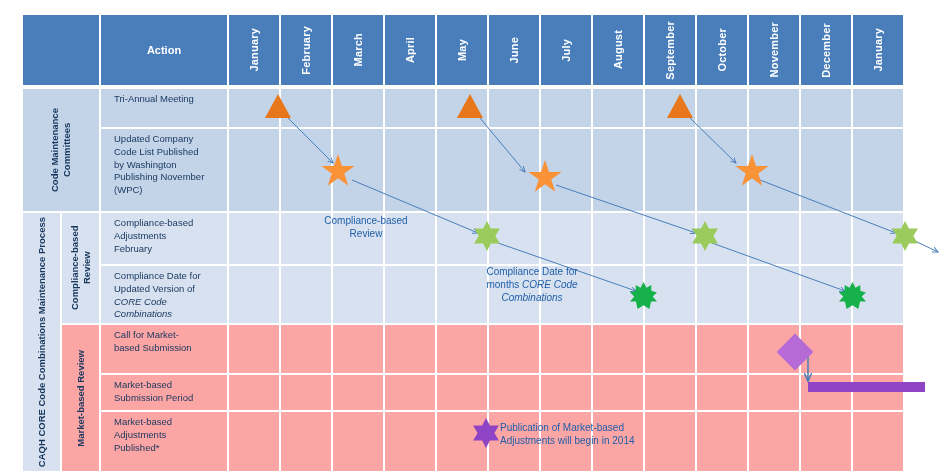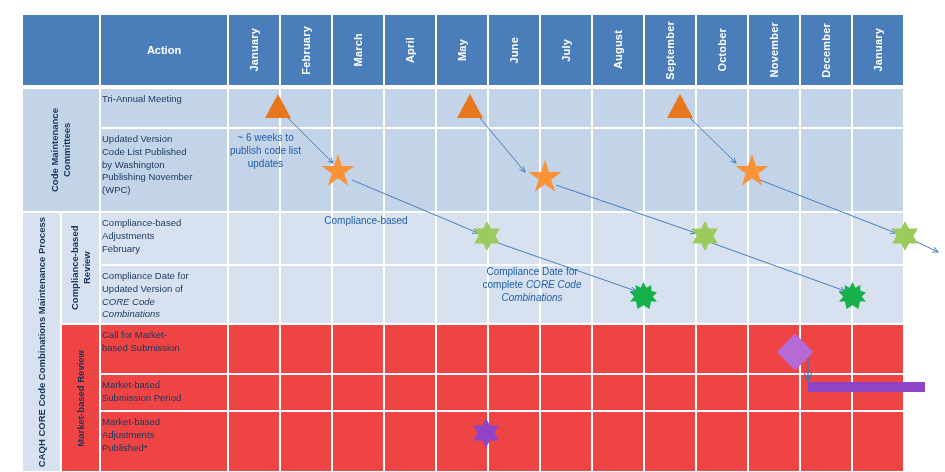--- a/index.html
+++ b/index.html
@@ -8,29 +8,29 @@
 
   
   .cell{position:absolute;box-sizing:border-box;}
   .hdr{background:#4a7ebb;color:#ffffff;font-weight:bold;font-size:11px;
        display:flex;align-items:center;justify-content:center;text-align:center;
        border:1px solid #ffffff;}
   .hdr-month span{writing-mode:vertical-rl;transform:rotate(180deg);letter-spacing:.2px;}
 
   .grpA{background:#c3d3e8;}
   .grpB{background:#d7e1ef;}
-  .grpC{background:#ef4444;}
+  .grpC{background:#fca5a5;}
 
   .vlabel{position:absolute;box-sizing:border-box;border:1px solid #ffffff;
           display:flex;align-items:center;justify-content:center;}
   .vlabel span{writing-mode:vertical-rl;transform:rotate(180deg);
           font-weight:bold;font-size:9.5px;color:#17375e;text-align:center;line-height:1.25;}
 
   .actioncell{position:absolute;box-sizing:border-box;border:1px solid #ffffff;
-          font-size:9.5px;color:#17375e;line-height:1.35;padding:4px 5px 2px 1px;}
+          font-size:9.5px;color:#17375e;line-height:1.35;padding:4px 5px 2px 13px;}
   .actioncell i{font-style:italic;}
 
   .mcell{position:absolute;box-sizing:border-box;border:1px solid #ffffff;}
 
   
   .marker{position:absolute;}
   .tri{width:0;height:0;border-left:13px solid transparent;border-right:13px solid transparent;
        border-bottom:24px solid #E8761B;}
   .star5{width:34px;height:34px;background:#FA9238;
        clip-path:polygon(50% 0%,61.8% 35.5%,98.8% 35.5%,68.5% 57.5%,80.1% 93.5%,50% 71%,19.9% 93.5%,31.5% 57.5%,1.2% 35.5%,38.2% 35.5%);}
@@ -129,21 +129,21 @@
       <div class="mcell grpA" style="left: 436px; top: 88px; width: 52px; height: 40px;"></div>
       <div class="mcell grpA" style="left: 488px; top: 88px; width: 52px; height: 40px;"></div>
       <div class="mcell grpA" style="left: 540px; top: 88px; width: 52px; height: 40px;"></div>
       <div class="mcell grpA" style="left: 592px; top: 88px; width: 52px; height: 40px;"></div>
       <div class="mcell grpA" style="left: 644px; top: 88px; width: 52px; height: 40px;"></div>
       <div class="mcell grpA" style="left: 696px; top: 88px; width: 52px; height: 40px;"></div>
       <div class="mcell grpA" style="left: 748px; top: 88px; width: 52px; height: 40px;"></div>
       <div class="mcell grpA" style="left: 800px; top: 88px; width: 52px; height: 40px;"></div>
       <div class="mcell grpA" style="left: 852px; top: 88px; width: 52px; height: 40px;"></div>
       <div class="actioncell grpA" style="left: 100px; top: 128px; width: 128px; height: 84px;">
-        <div>Updated Version</div>
+        <div>Updated Company</div>
         <div>Code List Published</div>
         <div>by Washington</div>
         <div>Publishing November</div>
         <div>(WPC)</div>
       </div>
       <div class="mcell grpA" style="left: 228px; top: 128px; width: 52px; height: 84px;"></div>
       <div class="mcell grpA" style="left: 280px; top: 128px; width: 52px; height: 84px;"></div>
       <div class="mcell grpA" style="left: 332px; top: 128px; width: 52px; height: 84px;"></div>
       <div class="mcell grpA" style="left: 384px; top: 128px; width: 52px; height: 84px;"></div>
       <div class="mcell grpA" style="left: 436px; top: 128px; width: 52px; height: 84px;"></div>
@@ -285,31 +285,31 @@
 
   <div class="marker star8" style="left:630px;top:282px;"></div>
   <div class="marker star8" style="left:839px;top:282px;"></div>
 
   <div class="marker diamond" style="left:782px;top:339px;"></div>
 
   <div class="marker pbar" style="left:808px;top:382px;width:117px;"></div>
 
   <div class="marker star6p" style="left:471px;top:418px;"></div>
 
-  <div class="anno" style="left:218px;top:131px;width:95px;">
-    <div>~ 6 weeks to</div>
-    <div>publish code list</div>
-    <div>updates</div>
-  </div>
 
   <div class="anno" style="left:292px;top:214px;width:148px;">
     <div>Compliance-based</div>
+    <div>Review</div>
   </div>
 
   <div class="anno" style="left:452px;top:265px;width:160px;">
     <div>Compliance Date for</div>
-    <div><span>complete </span><i>CORE Code</i></div>
+    <div><span>months </span><i>CORE Code</i></div>
     <div><i>Combinations</i></div>
   </div>
 
+  <div class="anno" style="left:500px;top:421px;width:200px;text-align:left;">
+    <div>Publication of Market-based</div>
+    <div>Adjustments will begin in 2014</div>
+  </div>
 
 
 </div>
 
 </body></html>

